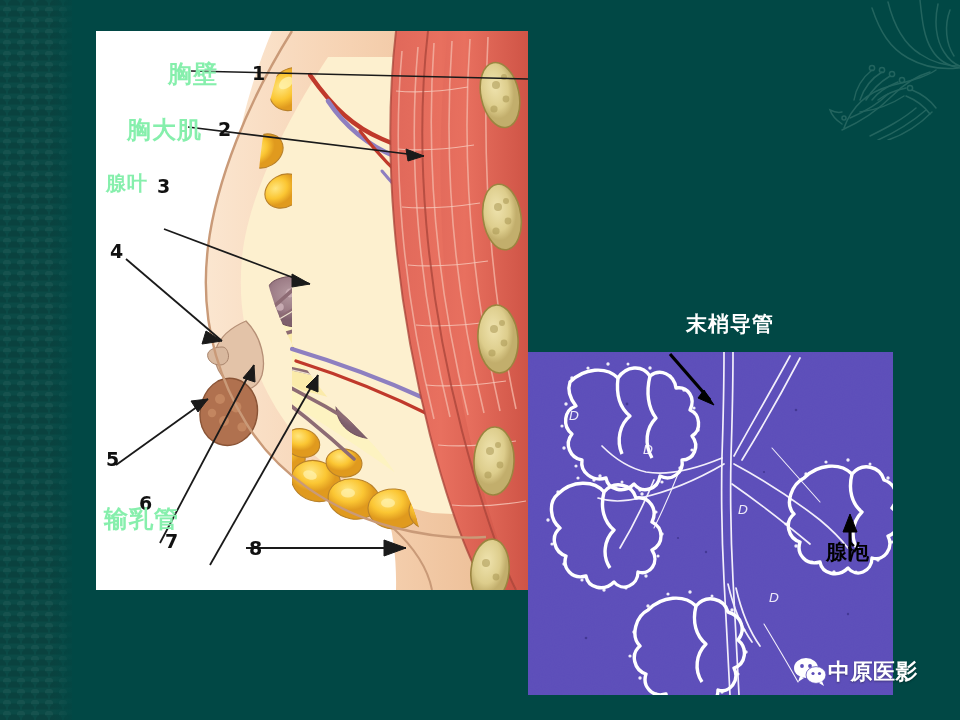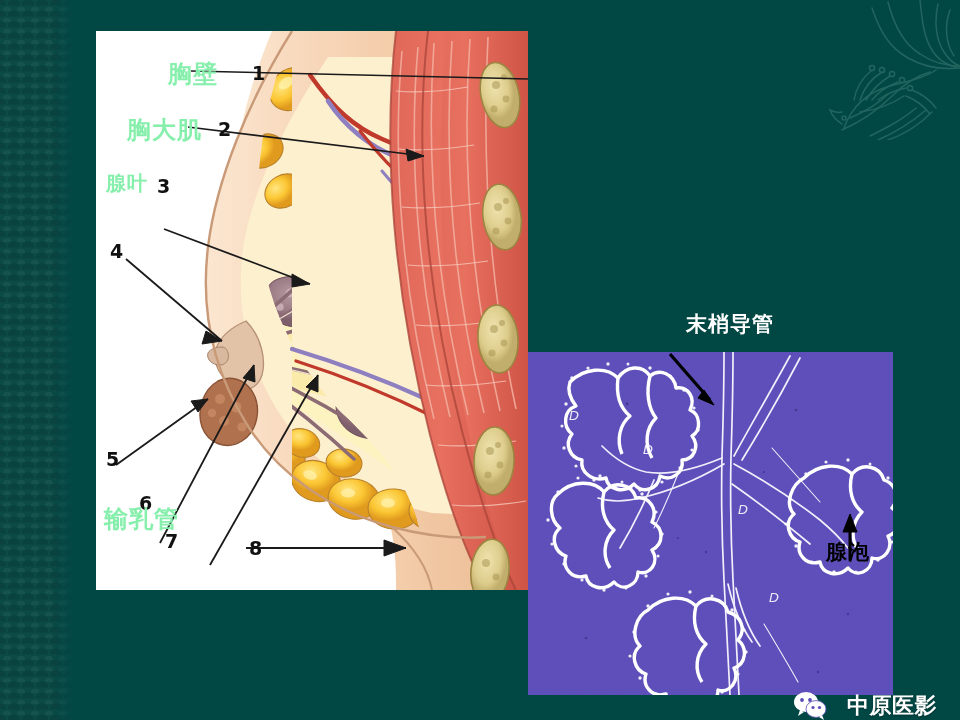--- a/index.html
+++ b/index.html
@@ -97,22 +97,21 @@
     white-space: nowrap;
     letter-spacing: 1px;
     margin-left: 10px;
   }
 
   
   #watermark {
     position: absolute;
     left: 793px; top: 657px;
     display: flex;
-    gap: 20px;
-    margin-top: 34px;
+    gap: 1px;
   }
   #watermark-text {
     color: #ffffff;
     font-family: "DejaVu Sans", "Liberation Sans", sans-serif;
     font-weight: 700;
     font-size: 22px;
     letter-spacing: 0.5px;
     text-shadow: 0 1px 2px rgba(0,0,0,0.35);
   }
 </style>

